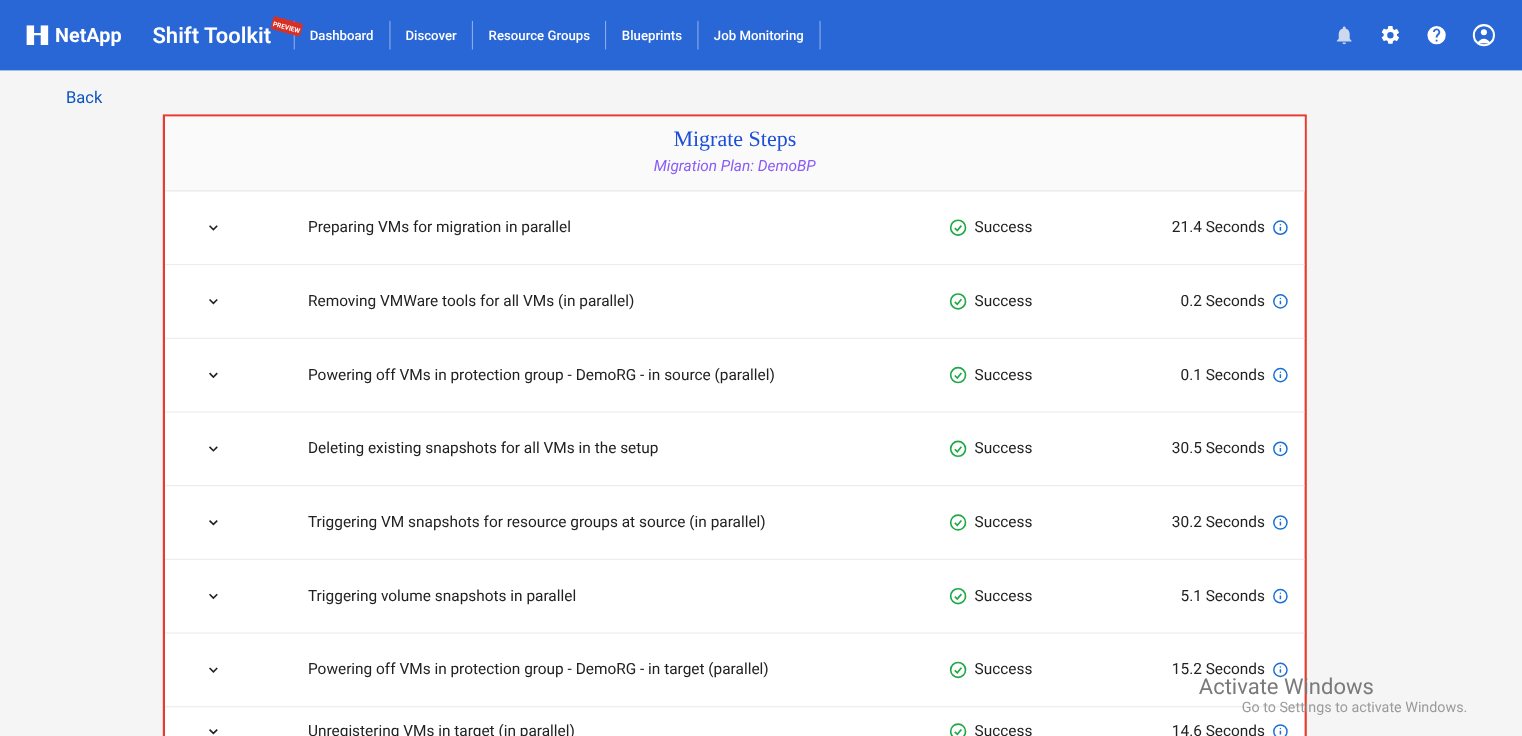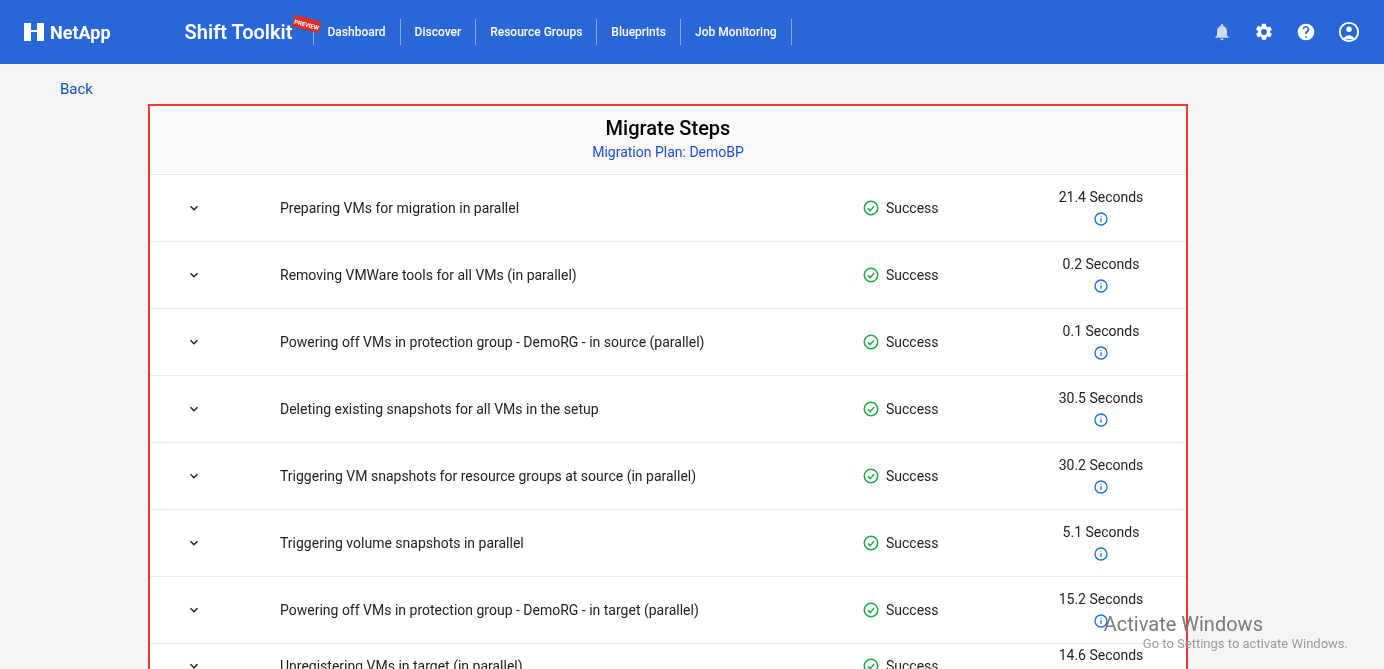--- a/index.html
+++ b/index.html
@@ -33,21 +33,20 @@
     }
     .logo-icon {
       margin-right: 6px;
       display: inline-flex;
     }
     .product-name {
       font-size: 20px;
       font-weight: 600;
       margin-right: 6px;
       position: relative;
-      margin-left: 46px;
     }
     .preview-badge {
       position: absolute;
       top: -6px;
       right: -28px;
       width: 28px;
       height: 18px;
       transform: rotate(15deg);
     }
     .nav-sep {
@@ -89,28 +88,30 @@
       background: #fff;
       border: 2px solid #e63b2e;
     }
     .panel-header {
       text-align: center;
       padding: 10px 0 14px;
       border-bottom: 1px solid #e7e7e7;
       background: #fafafa;
     }
     .panel-title {
-      color: #000000;
+      color: #1d4ed8;
       font-size: 20px;
       font-weight: 500;
       margin-bottom: 4px;
+      font-family: Liberation Serif, serif;
     }
     .panel-subtitle {
-      color: #1d4ed8;
+      color: #8b5cf6;
       font-size: 14px;
+      font-style: italic;
     }
     .step-row {
       display: flex;
       align-items: center;
       height: 67px;
       padding: 0 14px;
       border-bottom: 1px solid #ececec;
       font-size: 14px;
       color: #222;
       gap: 40px;
@@ -136,33 +137,32 @@
       gap: 6px;
     }
     .status-icon {
       color: #1fa846;
       display: inline-flex;
     }
     .dur-cell {
       width: 150px;
       display: flex;
       align-items: center;
-      justify-content: center;
+      justify-content: flex-end;
       gap: 6px;
       padding-left: 8px;
-      flex-direction: column;
     }
     .info-icon {
       color: #1a6fd6;
       display: inline-flex;
       cursor: pointer;
     }
     .activate {
       position: absolute;
-      right: 36px;
+      right: 50px;
       bottom: 18px;
       color: #8b8b8b;
       text-align: left;
       pointer-events: none;
     }
     .activate .line1 {
       font-size: 20px;
       color: #7a7a7a;
       font-weight: 400;
     }

